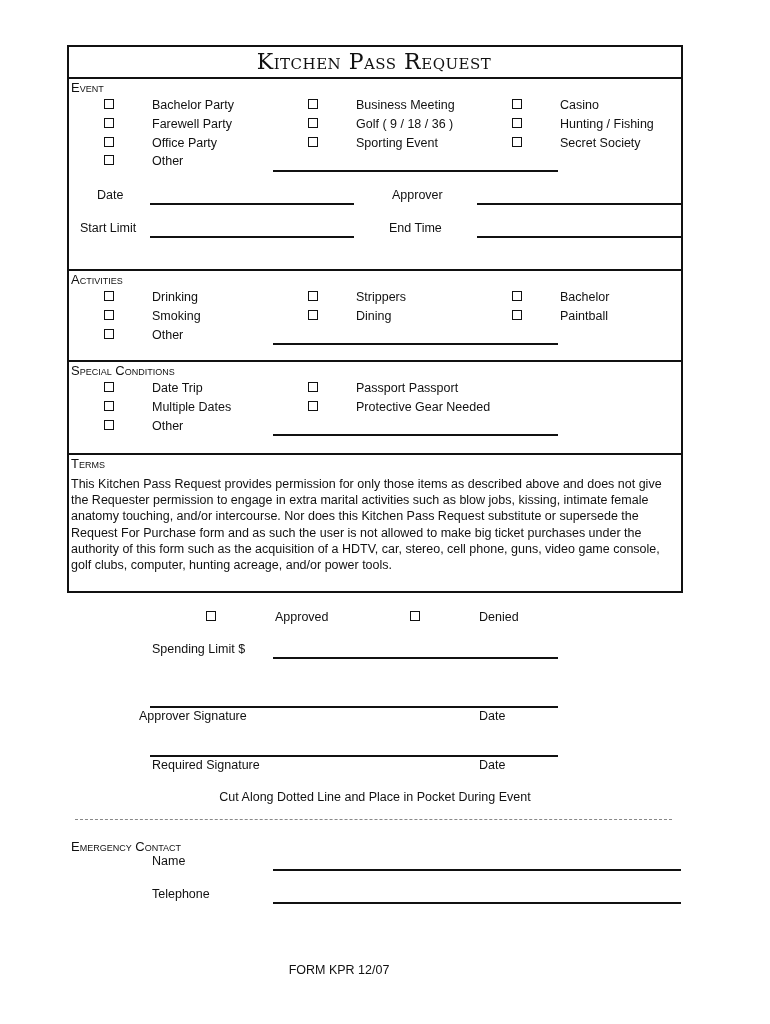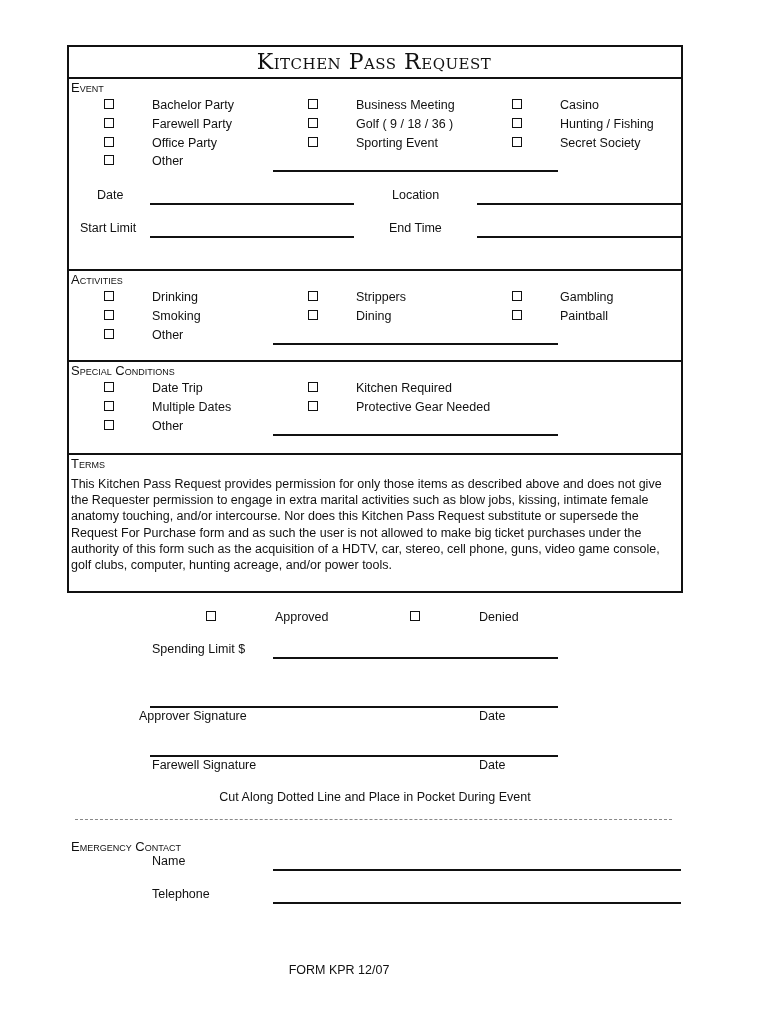--- a/index.html
+++ b/index.html
@@ -45,21 +45,21 @@
 <div class="lbl" style="left:560px;top:98px">Casino</div>
 <div class="cb" style="left:512px;top:118px"></div>
 <div class="lbl" style="left:560px;top:117px">Hunting / Fishing</div>
 <div class="cb" style="left:512px;top:137px"></div>
 <div class="lbl" style="left:560px;top:136px">Secret Society</div>
 
 <div class="line" style="left:273px;top:170px;width:285px"></div>
 
 <div class="lbl" style="left:97px;top:188px">Date</div>
 <div class="line" style="left:150px;top:203px;width:204px"></div>
-<div class="lbl" style="left:392px;top:188px">Location</div>
+<div class="lbl" style="left:392px;top:188px">Approver</div>
 <div class="line" style="left:477px;top:203px;width:204px"></div>
 
 <div class="lbl" style="left:80px;top:221px">Start Limit</div>
 <div class="line" style="left:150px;top:236px;width:204px"></div>
 <div class="lbl" style="left:389px;top:221px">End Time</div>
 <div class="line" style="left:477px;top:236px;width:204px"></div>
 
 <div class="hdiv" style="top:269px"></div>
 
 <div class="section" style="top:273px">Activities</div>
@@ -70,39 +70,39 @@
 <div class="lbl" style="left:152px;top:309px">Smoking</div>
 <div class="cb" style="left:104px;top:329px"></div>
 <div class="lbl" style="left:152px;top:328px">Other</div>
 
 <div class="cb" style="left:308px;top:291px"></div>
 <div class="lbl" style="left:356px;top:290px">Strippers</div>
 <div class="cb" style="left:308px;top:310px"></div>
 <div class="lbl" style="left:356px;top:309px">Dining</div>
 
 <div class="cb" style="left:512px;top:291px"></div>
-<div class="lbl" style="left:560px;top:290px">Gambling</div>
+<div class="lbl" style="left:560px;top:290px">Bachelor</div>
 <div class="cb" style="left:512px;top:310px"></div>
 <div class="lbl" style="left:560px;top:309px">Paintball</div>
 
 <div class="line" style="left:273px;top:343px;width:285px"></div>
 
 <div class="hdiv" style="top:360px"></div>
 
 <div class="section" style="top:364px">Special Conditions</div>
 
 <div class="cb" style="left:104px;top:382px"></div>
 <div class="lbl" style="left:152px;top:381px">Date Trip</div>
 <div class="cb" style="left:104px;top:401px"></div>
 <div class="lbl" style="left:152px;top:400px">Multiple Dates</div>
 <div class="cb" style="left:104px;top:420px"></div>
 <div class="lbl" style="left:152px;top:419px">Other</div>
 
 <div class="cb" style="left:308px;top:382px"></div>
-<div class="lbl" style="left:356px;top:381px">Kitchen Required</div>
+<div class="lbl" style="left:356px;top:381px">Passport Passport</div>
 <div class="cb" style="left:308px;top:401px"></div>
 <div class="lbl" style="left:356px;top:400px">Protective Gear Needed</div>
 
 <div class="line" style="left:273px;top:434px;width:285px"></div>
 
 <div class="hdiv" style="top:453px"></div>
 
 <div class="section" style="top:457px">Terms</div>
 <div class="terms">This Kitchen Pass Request provides permission for only those items as described above and does not give the Requester permission to engage in extra marital activities such as blow jobs, kissing, intimate female anatomy touching, and/or intercourse. Nor does this Kitchen Pass Request substitute or supersede the Request For Purchase form and as such the user is not allowed to make big ticket purchases under the authority of this form such as the acquisition of a HDTV, car, stereo, cell phone, guns, video game console, golf clubs, computer, hunting acreage, and/or power tools.</div>
 
@@ -112,21 +112,21 @@
 <div class="lbl bold" style="left:479px;top:610px">Denied</div>
 
 <div class="lbl" style="left:152px;top:642px">Spending Limit  $</div>
 <div class="line" style="left:273px;top:657px;width:285px"></div>
 
 <div class="line" style="left:150px;top:706px;width:408px"></div>
 <div class="lbl" style="left:139px;top:709px">Approver Signature</div>
 <div class="lbl" style="left:479px;top:709px">Date</div>
 
 <div class="line" style="left:150px;top:755px;width:408px"></div>
-<div class="lbl" style="left:152px;top:758px">Farewell Signature</div>
+<div class="lbl" style="left:152px;top:758px">Required Signature</div>
 <div class="lbl" style="left:479px;top:758px">Date</div>
 
 <div class="lbl bold" style="left:0;width:750px;text-align:center;top:790px">Cut Along Dotted Line and Place in Pocket During Event</div>
 
 <div class="dotted"></div>
 
 <div class="section" style="top:840px">Emergency Contact</div>
 <div class="lbl" style="left:152px;top:854px">Name</div>
 <div class="line" style="left:273px;top:869px;width:408px"></div>
 <div class="lbl" style="left:152px;top:887px">Telephone</div>

